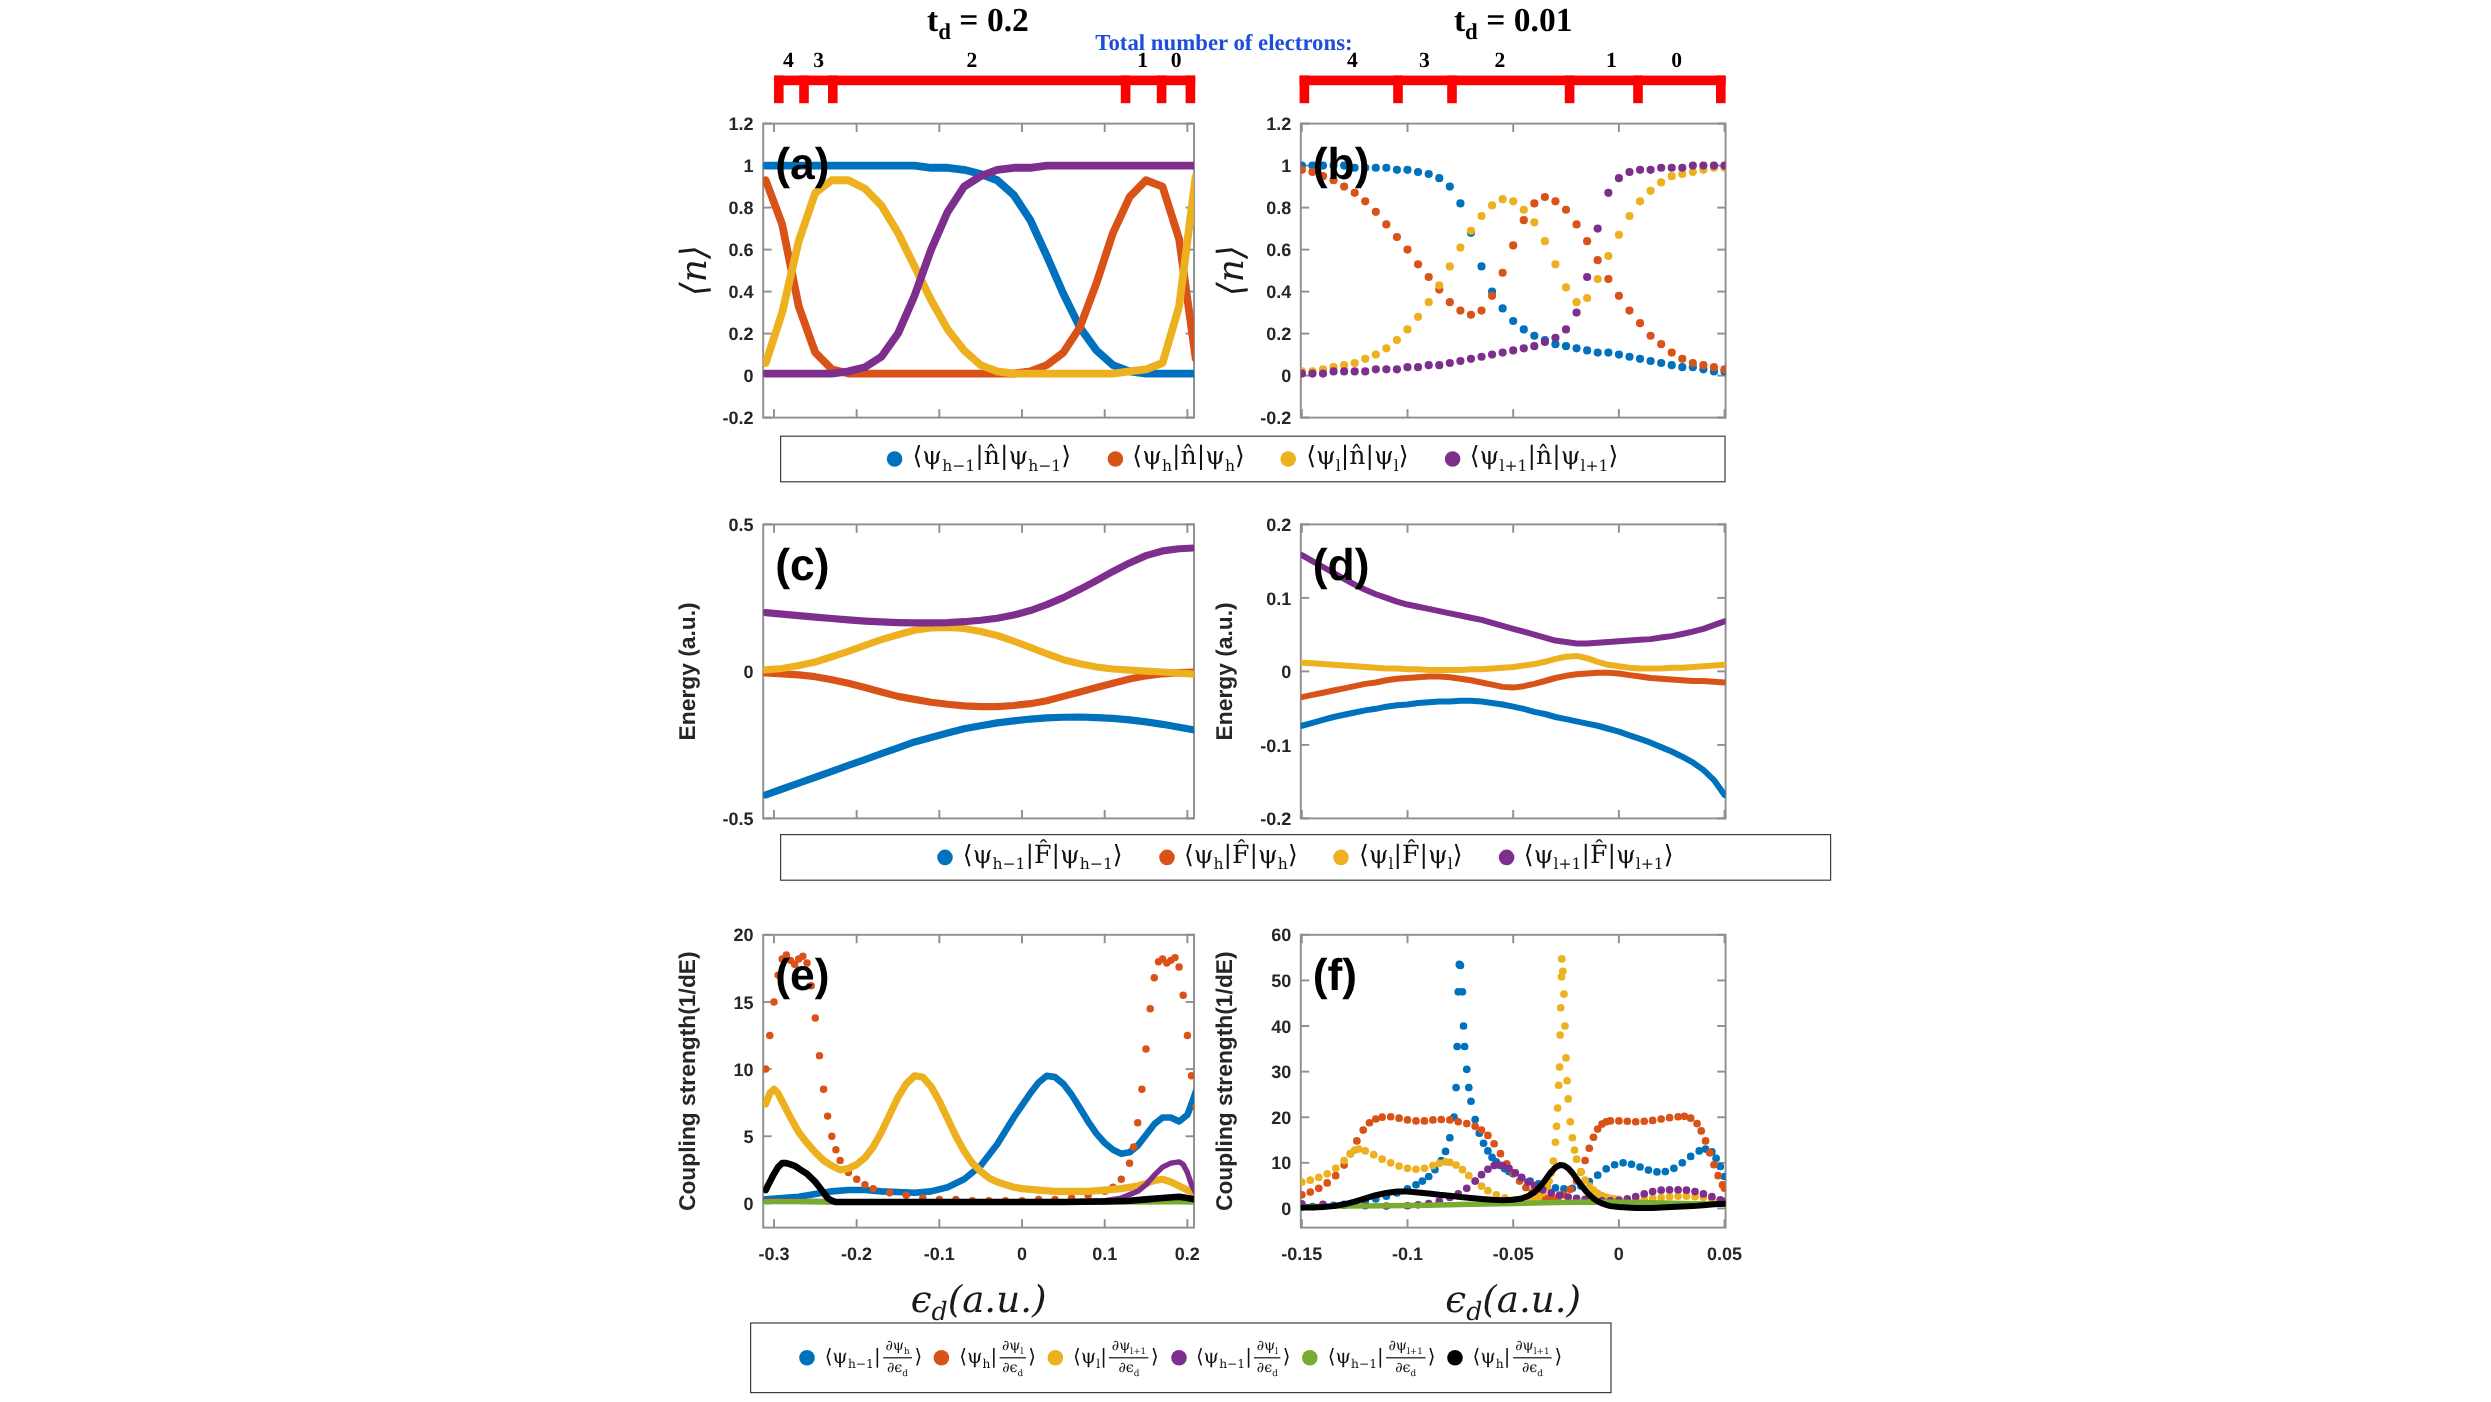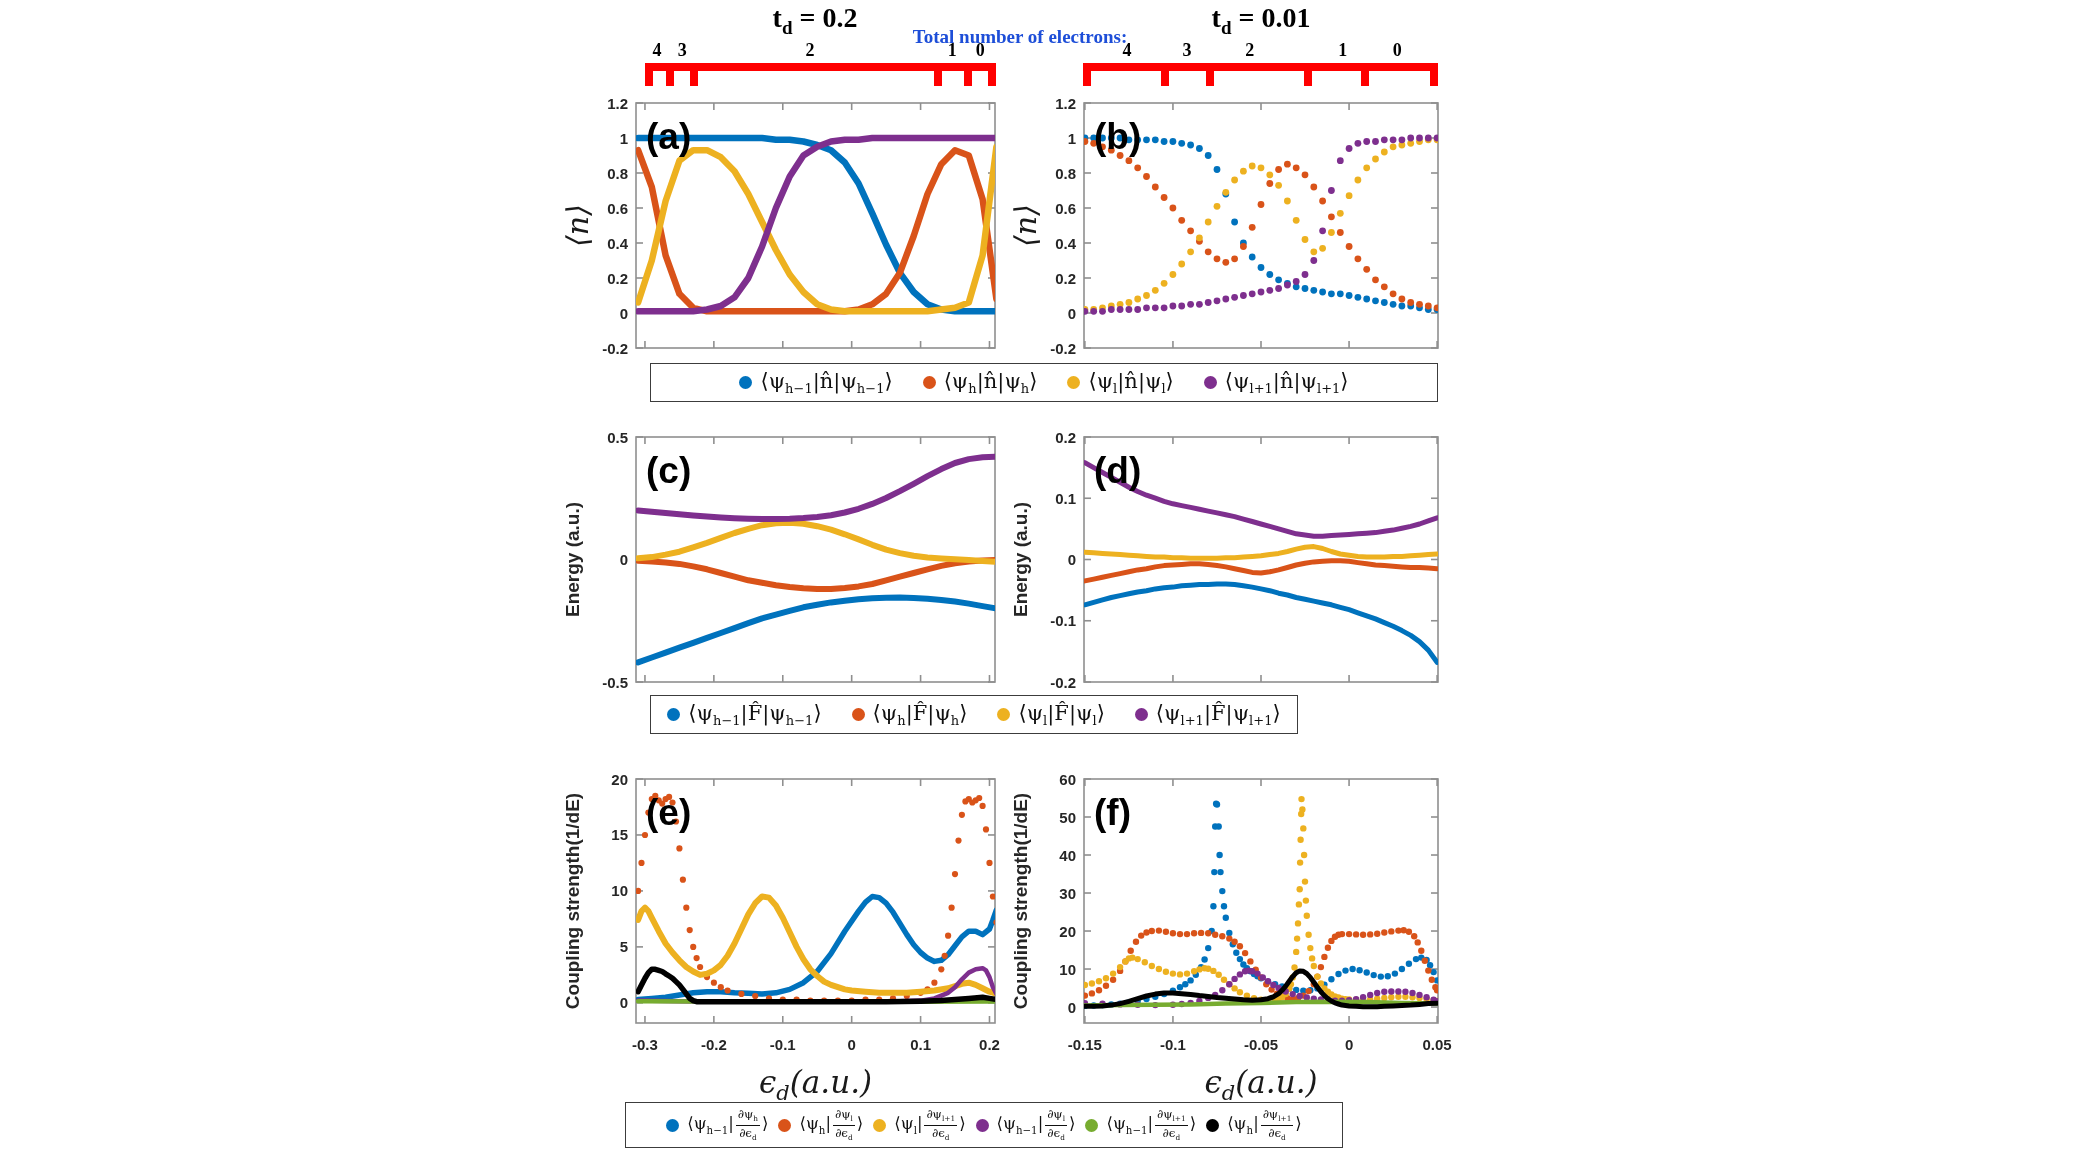--- a/index.html
+++ b/index.html
@@ -906,39 +906,39 @@
         </span>
         <span class="lg-item">
           <span class="lg-dot" style="background: rgb(237, 177, 32);"></span>
           <span class="mj mj-lg"><span>⟨</span><span>ψ</span><sub>l</sub><span>|</span><span>n̂</span><span>|</span><span>ψ</span><sub>l</sub><span>⟩</span></span>
         </span>
         <span class="lg-item">
           <span class="lg-dot" style="background: rgb(126, 47, 142);"></span>
           <span class="mj mj-lg"><span>⟨</span><span>ψ</span><sub>l+1</sub><span>|</span><span>n̂</span><span>|</span><span>ψ</span><sub>l+1</sub><span>⟩</span></span>
         </span>
       </div>
-      <div class="lg lg1" style="left: 650px; top: 695px; width: 648px; height: 39px;">
+      <div class="lg lg1" style="left: 650px; top: 695px; width: 876px; height: 39px;">
         <span class="lg-item">
           <span class="lg-dot" style="background: rgb(0, 114, 189);"></span>
           <span class="mj mj-lg"><span>⟨</span><span>ψ</span><sub>h−1</sub><span>|</span><span>F̂</span><span>|</span><span>ψ</span><sub>h−1</sub><span>⟩</span></span>
         </span>
         <span class="lg-item">
           <span class="lg-dot" style="background: rgb(217, 83, 25);"></span>
           <span class="mj mj-lg"><span>⟨</span><span>ψ</span><sub>h</sub><span>|</span><span>F̂</span><span>|</span><span>ψ</span><sub>h</sub><span>⟩</span></span>
         </span>
         <span class="lg-item">
           <span class="lg-dot" style="background: rgb(237, 177, 32);"></span>
           <span class="mj mj-lg"><span>⟨</span><span>ψ</span><sub>l</sub><span>|</span><span>F̂</span><span>|</span><span>ψ</span><sub>l</sub><span>⟩</span></span>
         </span>
         <span class="lg-item">
           <span class="lg-dot" style="background: rgb(126, 47, 142);"></span>
           <span class="mj mj-lg"><span>⟨</span><span>ψ</span><sub>l+1</sub><span>|</span><span>F̂</span><span>|</span><span>ψ</span><sub>l+1</sub><span>⟩</span></span>
         </span>
       </div>
-      <div class="lg lg3" style="left: 625px; top: 1102px; width: 718px; height: 46px;">
+      <div class="lg lg3" style="left: 625px; top: 1102px; width: 718px; height: 59px;">
         <span class="lg-item">
           <span class="lg-dot" style="background: rgb(0, 114, 189);"></span>
           <span class="mj mj-sm"><span>⟨</span><span>ψ</span><sub>h−1</sub><span>|</span><span class="frac">
               <span class="num"><span>∂ψ</span><sub>h</sub></span>
               <span class="den"><span>∂ϵ</span><sub>d</sub></span>
             </span><span>⟩</span></span>
         </span>
         <span class="lg-item">
           <span class="lg-dot" style="background: rgb(217, 83, 25);"></span>
           <span class="mj mj-sm"><span>⟨</span><span>ψ</span><sub>h</sub><span>|</span><span class="frac">

